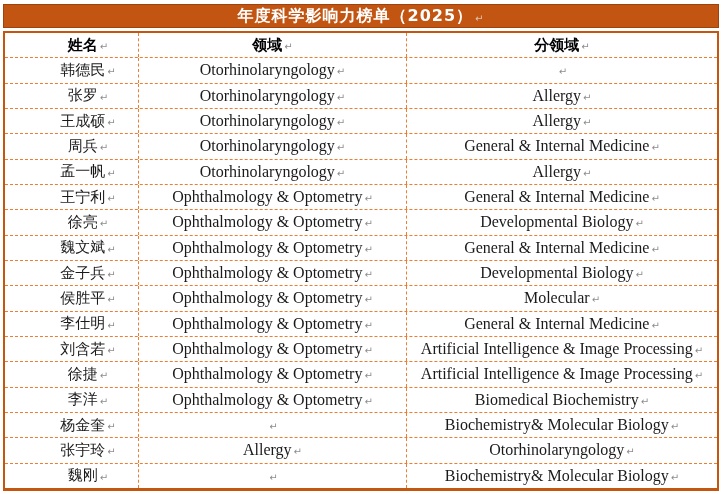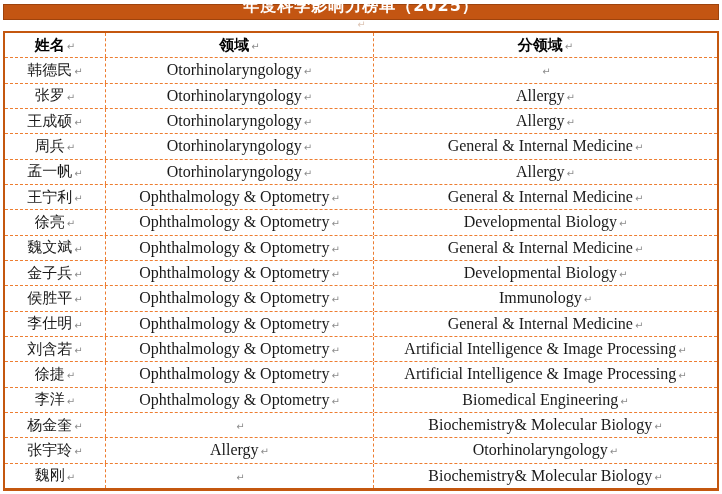--- a/index.html
+++ b/index.html
@@ -12,42 +12,42 @@
   *{margin:0;padding:0;box-sizing:border-box;}
   html,body{background:#ffffff;}
   .page{
     position:relative;
     width:722px;height:494px;
     background:#ffffff;
     font-family:"Liberation Serif","DejaVu Serif",serif;
     overflow:hidden;
   }
   .title-band{
-    position:absolute;left:3px;right:3px;top:4px;height:16px;
+    position:absolute;left:3px;right:3px;top:4px;height:24px;
     background:var(--band);
     border:1px solid var(--band-edge);
     display:flex;align-items:center;justify-content:center;
     font-family:"DejaVu Sans","Liberation Sans",sans-serif;
     font-weight:bold;font-size:16px;color:#ffffff;
     letter-spacing:1px;
-    flex-direction:column;
   }
   .title-band .mark{color:#ddc5b5;}
   .grid-table{
     position:absolute;left:3px;right:3px;top:31px;bottom:3px;
     border:2px solid var(--solid);
     border-bottom-width:3px;
     display:flex;flex-direction:column;
     background:#ffffff;
   }
   .row{
     flex:1;
     display:flex;
     border-bottom:1px dashed var(--dashed);
     min-height:0;
+    padding-left:33px;
   }
   .row:last-child{border-bottom:none;text-align:center;}
   .cell{
     display:flex;align-items:center;justify-content:center;
     font-size:16px;color:#1a1a1a;
     white-space:nowrap;overflow:hidden;
     line-height:1;
   }
   .cell.c0{width:101px;border-right:1px dashed var(--dashed);font-size:15px;}
   .cell.c1{width:268px;border-right:1px dashed var(--dashed);}
@@ -214,21 +214,21 @@
       <div class="row">
         <div class="cell c0">
           <span>侯胜平</span>
           <span class="mark">↵</span>
         </div>
         <div class="cell c1">
           <span>Ophthalmology &amp; Optometry</span>
           <span class="mark">↵</span>
         </div>
         <div class="cell c2">
-          <span>Immunology</span>
+          <span>Molecular</span>
           <span class="mark">↵</span>
         </div>
       </div>
       <div class="row">
         <div class="cell c0">
           <span>李仕明</span>
           <span class="mark">↵</span>
         </div>
         <div class="cell c1">
           <span>Ophthalmology &amp; Optometry</span>
@@ -270,21 +270,21 @@
       <div class="row">
         <div class="cell c0">
           <span>李洋</span>
           <span class="mark">↵</span>
         </div>
         <div class="cell c1">
           <span>Ophthalmology &amp; Optometry</span>
           <span class="mark">↵</span>
         </div>
         <div class="cell c2">
-          <span>Biomedical Engineering</span>
+          <span>Biomedical Biochemistry</span>
           <span class="mark">↵</span>
         </div>
       </div>
       <div class="row">
         <div class="cell c0">
           <span>杨金奎</span>
           <span class="mark">↵</span>
         </div>
         <div class="cell c1">
           <span class="mark">↵</span>

